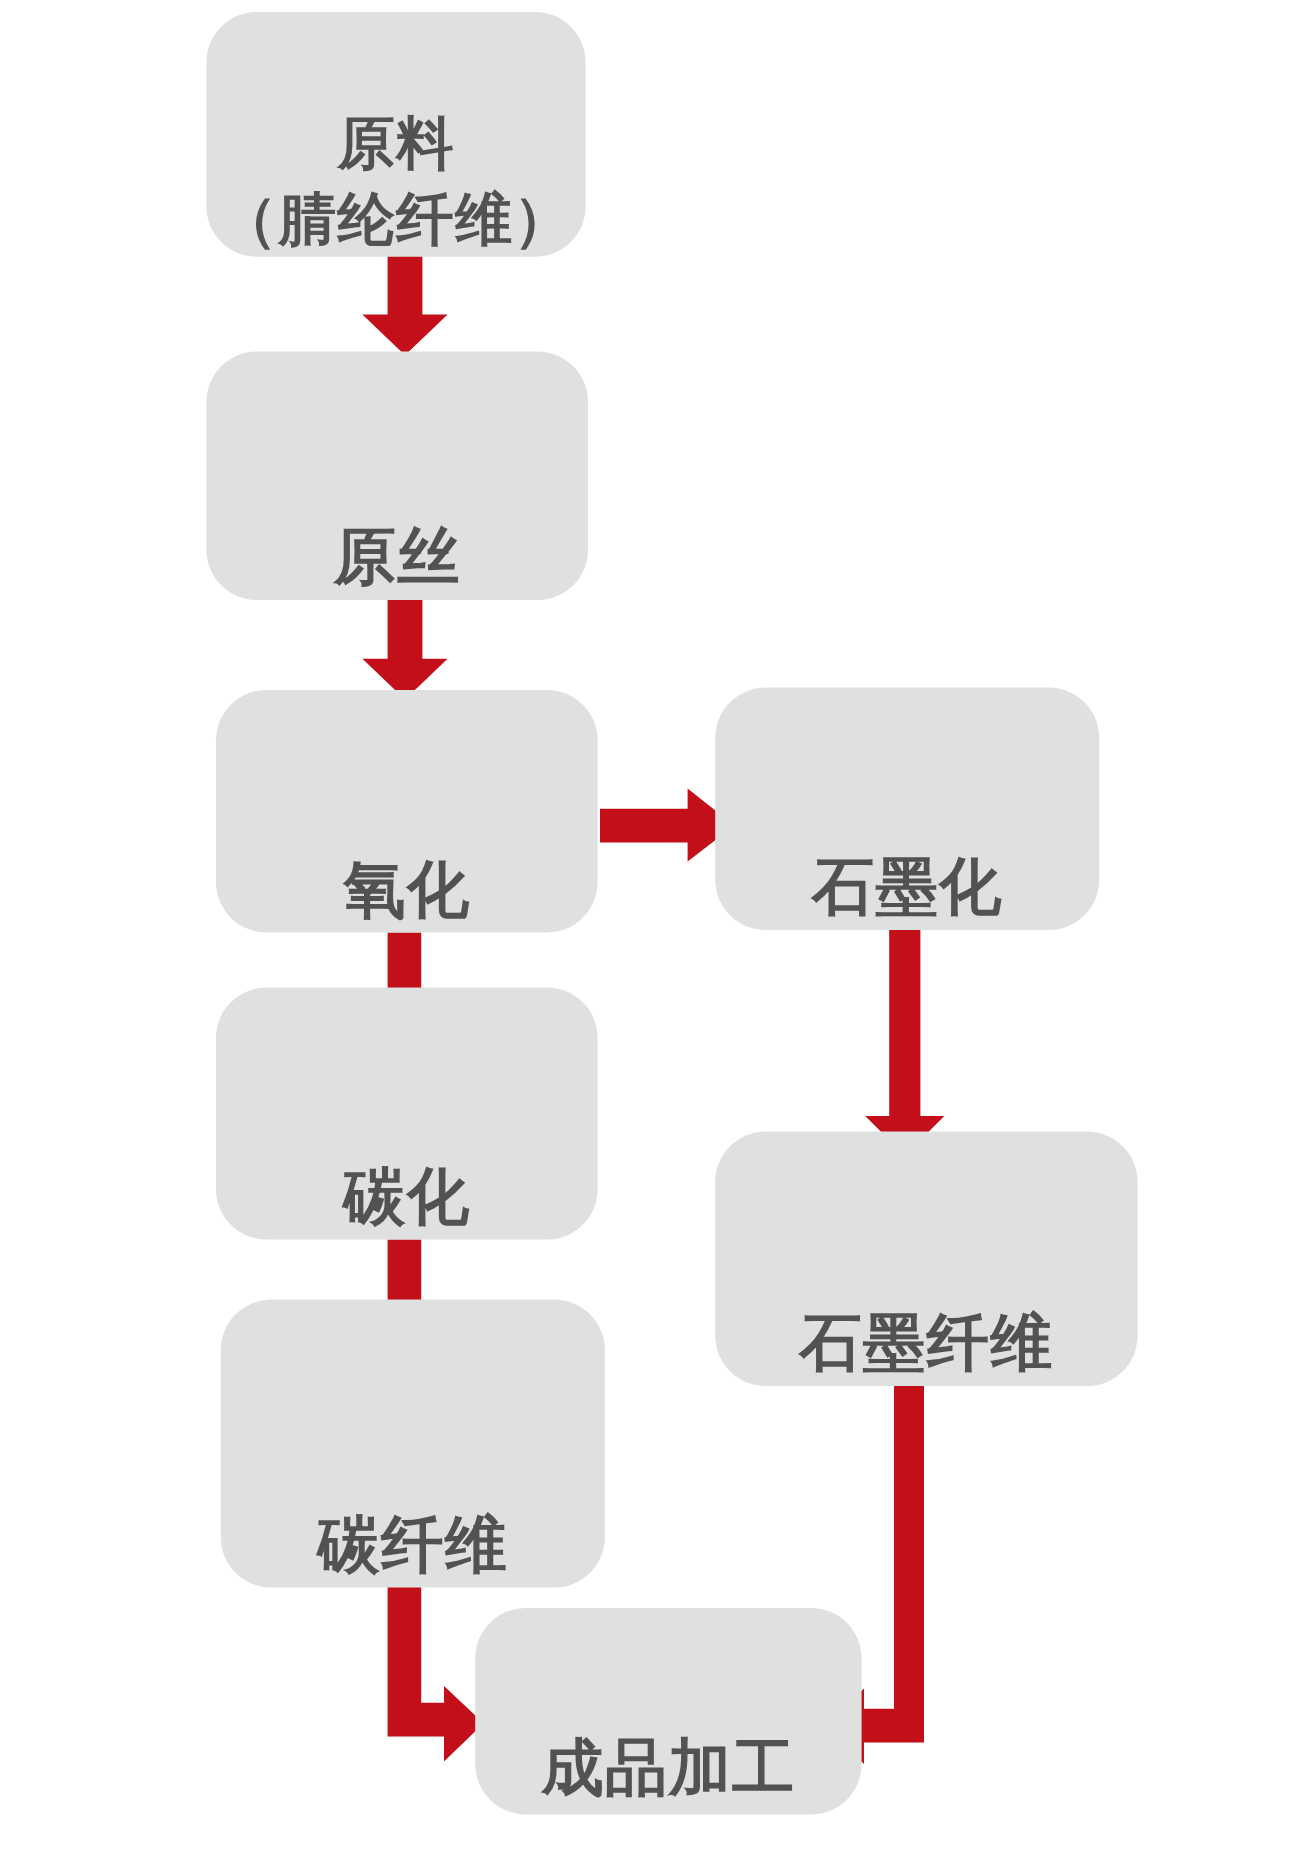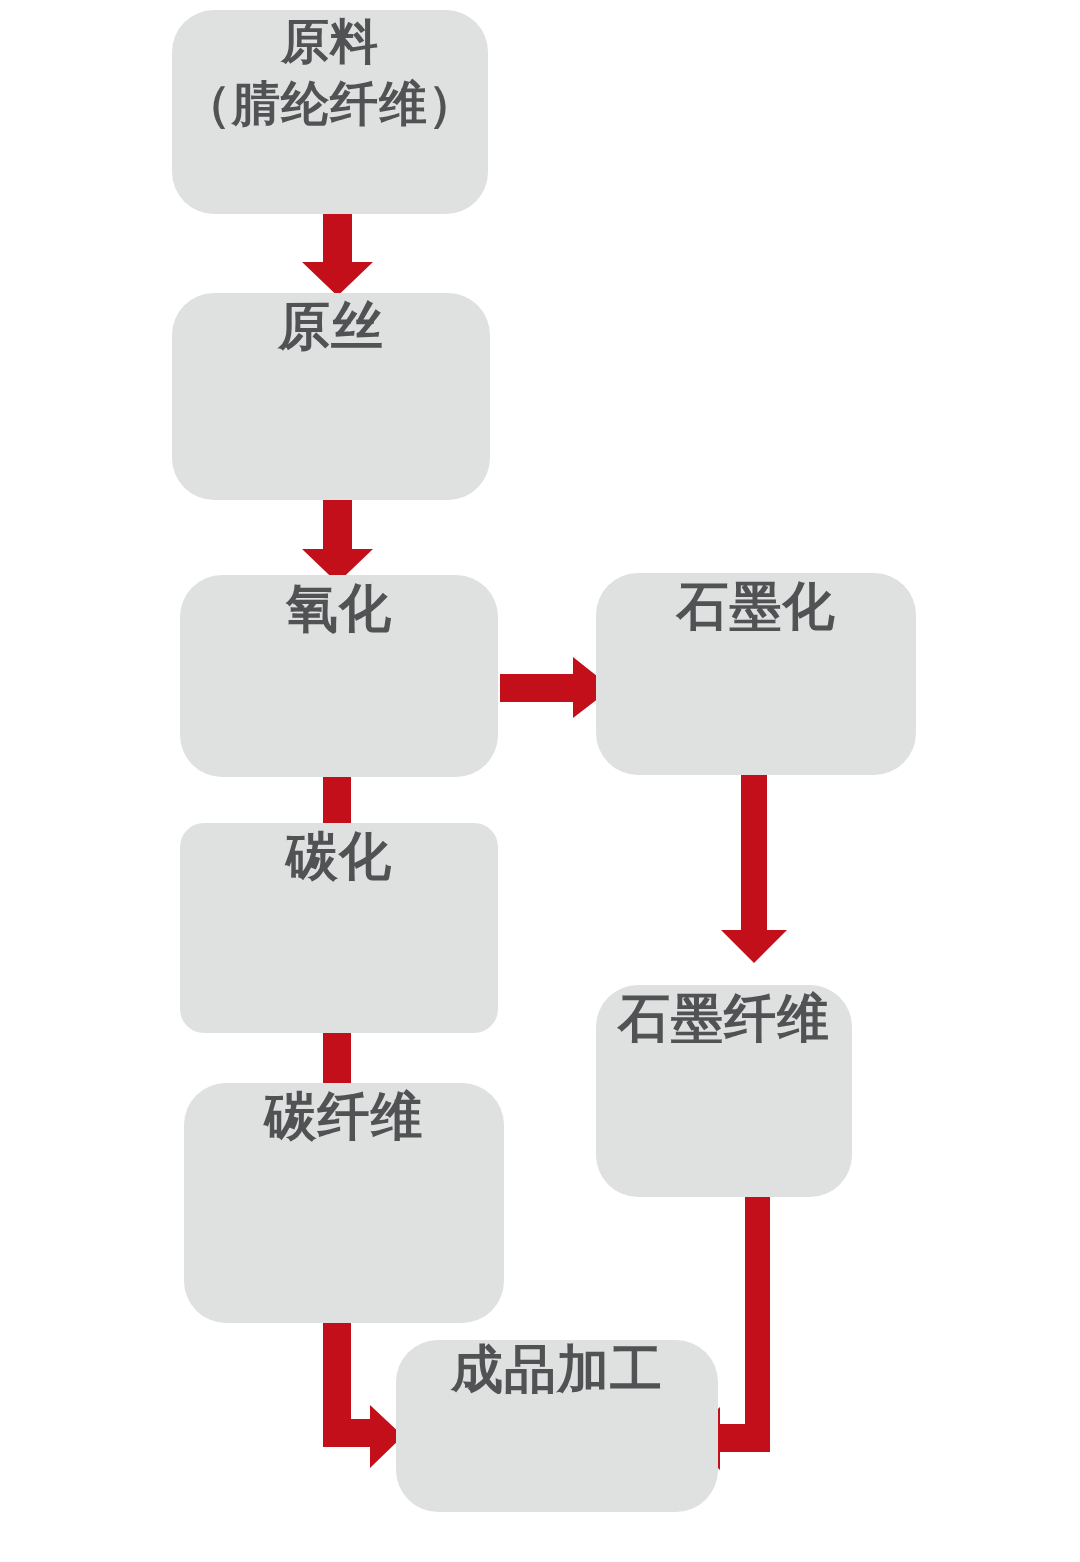--- a/index.html
+++ b/index.html
@@ -22,21 +22,21 @@
     pointer-events: none;
   }
   .arrows-layer polygon {
     fill: var(--arrow, #c30f19);
   }
   .node {
     position: absolute;
     background: var(--node-fill, #dfe0e0);
     border-radius: 42px;
     display: flex;
-    align-items: flex-start;
+    align-items: flex-end;
     justify-content: center;
     text-align: center;
   }
   .node-label {
     color: var(--node-text, #515254);
     font-size: 52px;
     font-weight: 700;
     line-height: 1.3;
     white-space: pre-line;
     letter-spacing: 1px;
@@ -71,25 +71,25 @@
   </div>
 
   <div class="node" style="left:596px; top:573px; width:320px; height:202px;">
     <span class="node-label">石墨化</span>
   </div>
 
   <div class="node" style="left:180px; top:575px; width:318px; height:202px;">
     <span class="node-label">氧化</span>
   </div>
 
-  <div class="node" style="left:180px; top:823px; width:318px; height:210px;border-radius:24px;">
+  <div class="node" style="left:180px; top:823px; width:318px; height:210px;">
     <span class="node-label">碳化</span>
   </div>
 
-  <div class="node" style="left:596px; top:943px; width:256px; height:212px;margin-top:42px;">
+  <div class="node" style="left:596px; top:943px; width:352px; height:212px;">
     <span class="node-label">石墨纤维</span>
   </div>
 
   <div class="node" style="left:184px; top:1083px; width:320px; height:240px;">
     <span class="node-label">碳纤维</span>
   </div>
 
   <div class="node" style="left:396px; top:1340px; width:322px; height:172px;font-family:Liberation Mono, monospace;">
     <span class="node-label">成品加工</span>
   </div>

